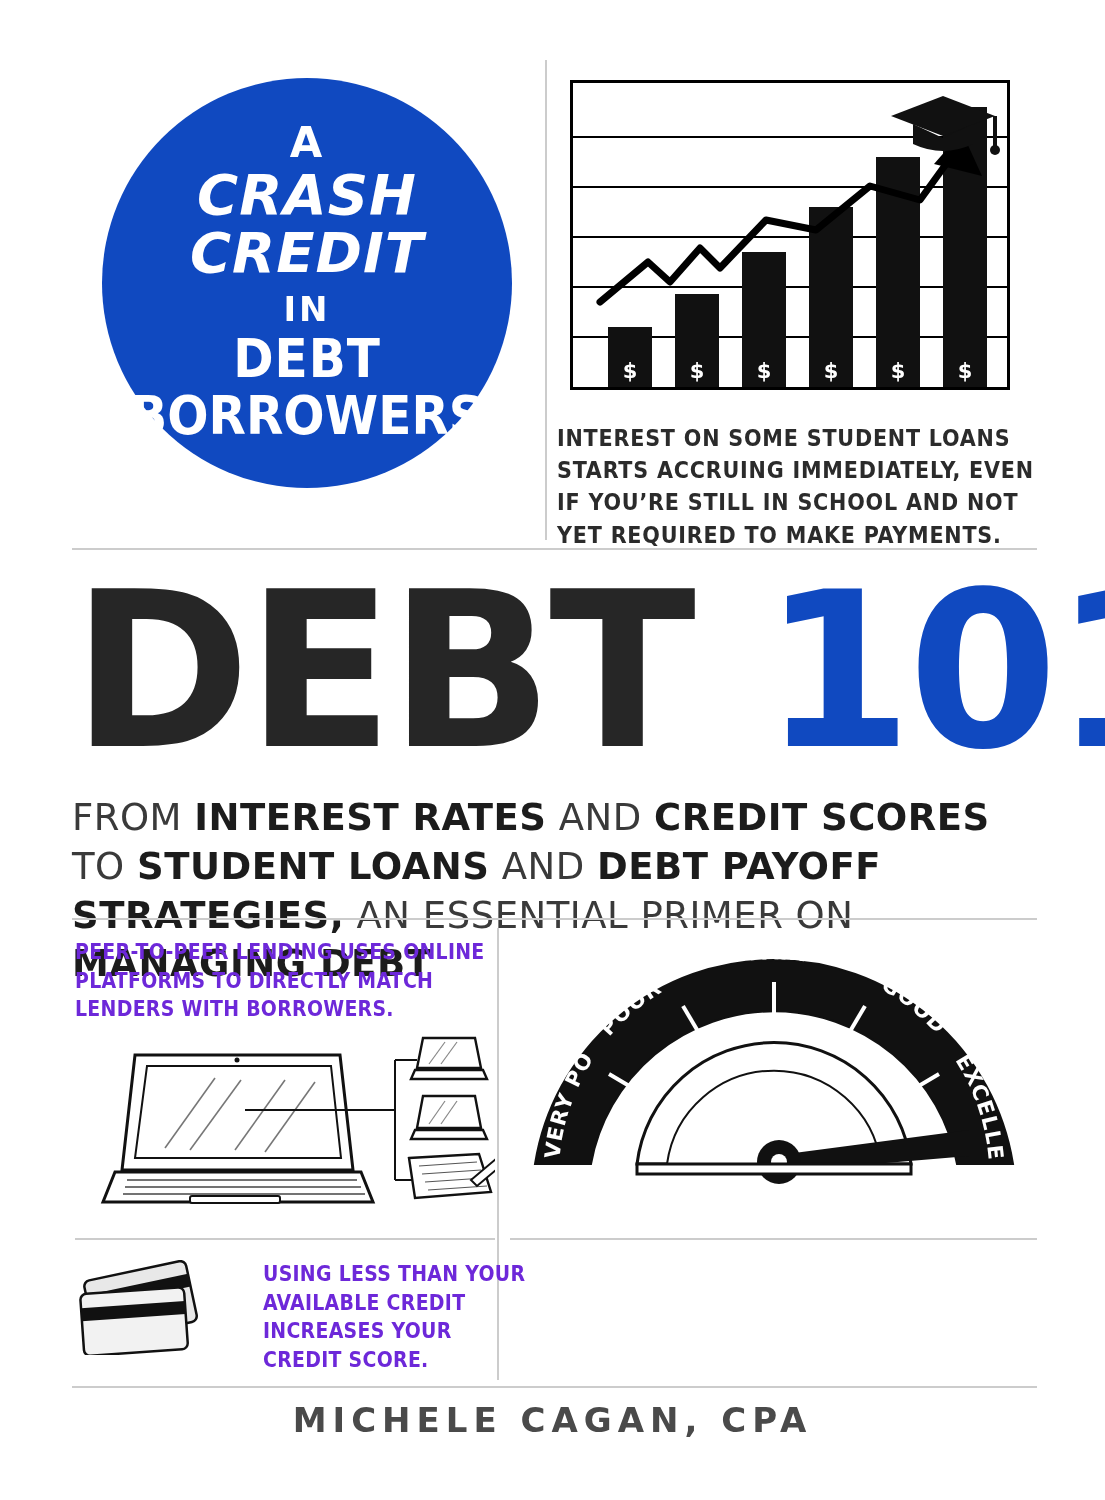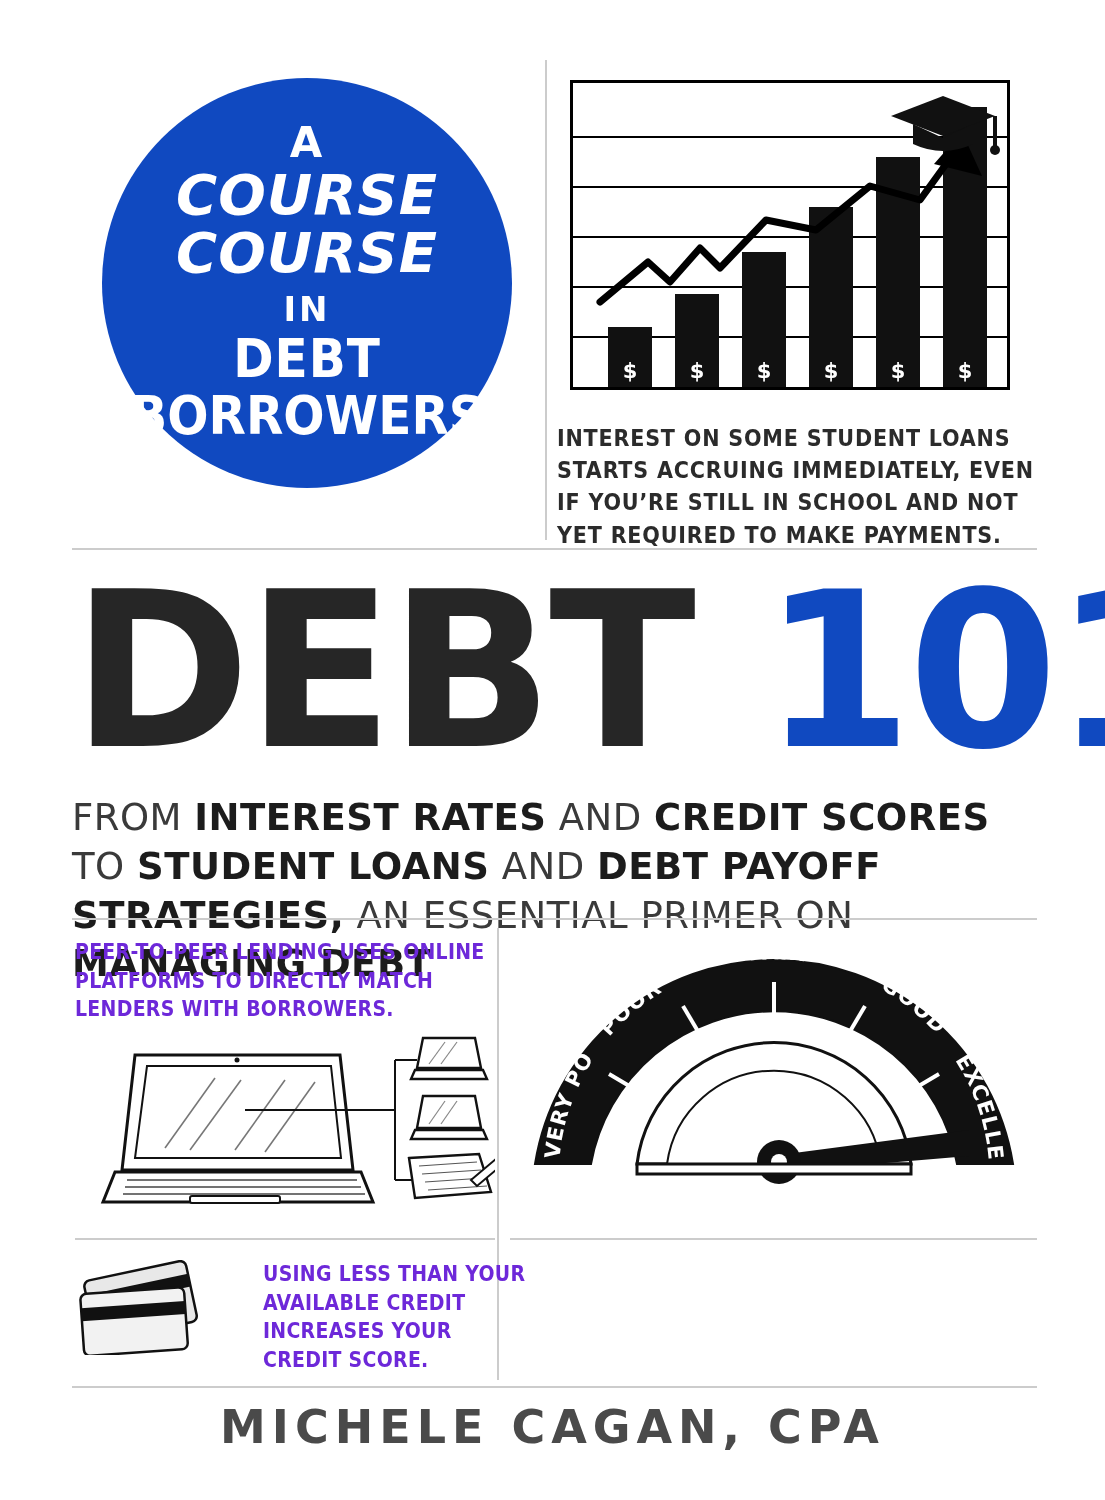--- a/index.html
+++ b/index.html
@@ -174,36 +174,36 @@
     text-transform: uppercase;
     letter-spacing: 0.3px;
   }
   .author {
     position: absolute;
     left: 0; top: 1400px;
     width: 1105px;
     text-align: center;
     font-family: "DejaVu Sans", sans-serif;
     font-weight: bold;
-    font-size: 46px;
+    font-size: 34px;
     letter-spacing: 6px;
     color: #4a4a4a;
   }
   svg { display: block; }
 </style>
 </head>
 <body>
 
 <div id="cover">
 
   <div class="top-section">
 
     <div class="badge">
       <div class="b-a">A</div>
-      <div class="b-crash">COURSE COURSE</div>
+      <div class="b-crash">CRASH CREDIT</div>
       <div class="b-in">IN</div>
       <div class="b-debt">DEBT</div>
       <div class="b-mgmt">BORROWERS</div>
     </div>
 
     <div class="vline" style="left:545px; top:60px; width:2px; height:480px;"></div>
 
     <div class="chart-box">
       <div class="chart-frame"></div>
 

